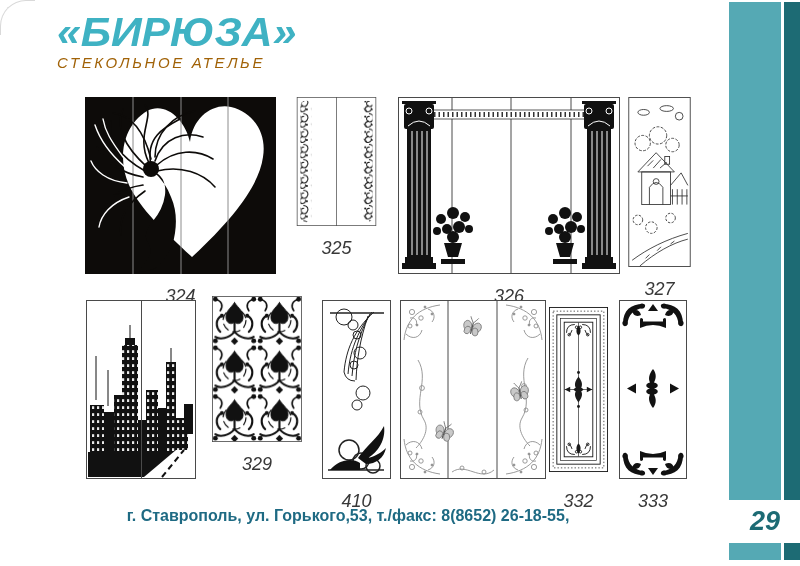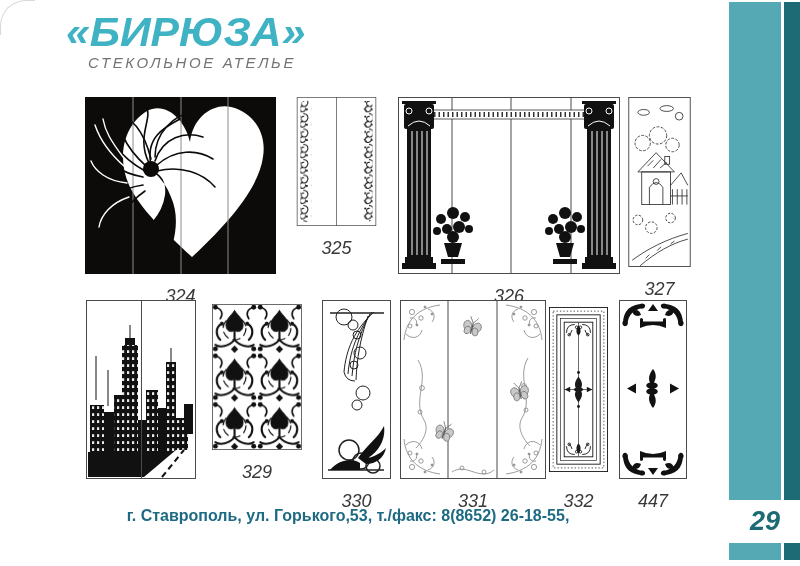--- a/index.html
+++ b/index.html
@@ -7,30 +7,30 @@
     width:800px;height:566px;position:relative;overflow:hidden;
     background:#ffffff;
     font-family:"Liberation Sans", sans-serif;
   }
   .page-corner{
     position:absolute;left:0;top:0;width:34px;height:34px;
     border-top:1px solid #d9d9d9;border-left:1px solid #d9d9d9;
     border-top-left-radius:26px;
   }
   
-  .logo{position:absolute;left:66px;top:12px;}
+  .logo{position:absolute;left:57px;top:12px;}
   .logo-title{
     font-size:41px;font-weight:700;font-style:italic;
     color:#3fb2c3;letter-spacing:0px;line-height:1.0;
     transform:scaleX(1.04);transform-origin:left top;white-space:nowrap;
   }
   .logo-sub{
-    margin-top:1px;margin-left:22px;
+    margin-top:1px;
     font-size:15px;font-style:italic;font-weight:400;
-    color:#737373;letter-spacing:2.6px;white-space:nowrap;
+    color:#a16207;letter-spacing:2.6px;white-space:nowrap;
   }
   
   .stripe-mid{position:absolute;left:729px;top:2px;width:52px;height:558px;background:#55a9b4;}
   .stripe-dark{position:absolute;left:784px;top:2px;width:16px;height:558px;background:#1d6b74;}
   .pagenum-band{
     position:absolute;left:729px;top:500px;width:71px;height:43px;background:#ffffff;
     display:flex;align-items:center;justify-content:flex-end;
   }
   .pagenum{
     font-size:27px;font-weight:700;font-style:italic;color:#1d6b74;
@@ -239,21 +239,21 @@
     <rect x="80" y="62" width="10" height="92" fill="url(#p328)"></rect>
     <rect x="90" y="118" width="12" height="36" fill="url(#p328)"></rect>
     <rect x="98" y="104" width="9" height="30" fill="#111"></rect>
     <rect x="2" y="152" width="106" height="25" fill="#111"></rect>
     <path d="M58,177 L90,150 L108,150 L108,177 Z" fill="#ffffff"></path>
     <line x1="76" y1="177" x2="98" y2="150" stroke="#111" stroke-width="2" stroke-dasharray="6 4"></line>
     <line x1="55.5" y1="1" x2="55.5" y2="178" stroke="#4a4a4a"></line>
   </svg>
 </figure>
 
-<figure class="tile" style="left:190px;top:292px;width:110px;height:146px">
+<figure class="tile" style="left:190px;top:284px;width:110px;height:146px">
   <svg viewBox="0 0 110 179">
     <defs>
       <pattern id="p329" width="55" height="59.7" patternUnits="userSpaceOnUse">
         <g stroke="#111" fill="none" stroke-linecap="round">
           <path d="M27.5,8 C33,16 38,18 38,26 C38,33 32,36 27.5,32 C23,36 17,33 17,26 C17,18 22,16 27.5,8 Z" fill="#111"></path>
           <path d="M27.5,32 L27.5,44" stroke-width="2.6"></path>
           <path d="M10,44 C4,38 4,28 12,24" stroke-width="2.6"></path>
           <path d="M45,44 C51,38 51,28 43,24" stroke-width="2.6"></path>
           <path d="M27.5,44 C20,52 10,54 4,50" stroke-width="2.6"></path>
           <path d="M27.5,44 C35,52 45,54 51,50" stroke-width="2.6"></path>
@@ -294,21 +294,21 @@
       <circle cx="41" cy="93" r="7"></circle>
         <circle cx="35" cy="105" r="5"></circle>
       <circle cx="27" cy="150" r="10" stroke-width="1.5"></circle>
       <circle cx="39" cy="161" r="8" stroke-width="1.5"></circle>
       <circle cx="51" cy="166" r="7" stroke-width="1.5"></circle>
       <line x1="6" y1="170" x2="62" y2="170" stroke-width="1.5"></line>
     </g>
     <path d="M36,158 C44,146 56,138 62,126 C64,140 56,152 46,158 C54,156 60,152 64,148 C62,158 54,164 44,164 Z" fill="#111"></path>
     <path d="M8,170 C16,160 30,157 38,163 L38,170 Z" fill="#111"></path>
   </svg>
-  <figcaption>330</figcaption>
+  <figcaption>410</figcaption>
 </figure>
 
 <figure class="tile" style="left:388px;top:288px;width:146px;height:179px">
   <svg viewBox="0 0 146 179">
     <defs>
       <g id="fl331" fill="none" stroke="#8f8f8f" stroke-width="0.9">
         <path d="M0,36 C2,16 14,4 36,1"></path>
         <path d="M2,30 C8,36 16,34 18,26"></path>
         <path d="M24,5 c6,2 8,8 4,13"></path>
         <path d="M6,14 c5,-1 8,3 6,7"></path>
@@ -359,21 +359,20 @@
     <g transform="translate(72,28) rotate(15)">
         <use href="#bf331"></use>
       </g>
     <g transform="translate(120,93) rotate(-12)">
         <use href="#bf331"></use>
       </g>
     <g transform="translate(44,133) rotate(20)">
         <use href="#bf331"></use>
       </g>
   </svg>
-  <figcaption>331</figcaption>
 </figure>
 
 <figure class="tile" style="left:537px;top:288px;width:59px;height:179px">
   <svg viewBox="0 0 64 179">
     <defs>
       <g id="cn332" fill="none" stroke="#1a1a1a" stroke-width="1">
         <path d="M0,9 Q0,0 9,0"></path>
         <path d="M2,12 q3,-2 4,-6"></path>
         <circle cx="11" cy="3" r="1.4"></circle>
         <circle cx="3" cy="11" r="1.4"></circle>
@@ -437,18 +436,18 @@
     <path d="M34,175 L39,168 L29,168 Z" fill="#111"></path>
     <g transform="translate(34,159) scale(1,-1)">
         <use href="#hb333"></use>
       </g>
     <path d="M34,69 C38,74 37,79 35,82.5 C40,83.5 40,87.5 35,88.5 C40,89.5 40,93.5 35,94.5
              C37,98 38,103 34,108 C30,103 29,98 31,94.5 C26,93.5 26,89.5 31,88.5
              C26,87.5 26,83.5 31,82.5 C29,79 30,74 34,69 Z" fill="#111"></path>
     <path d="M8,88.5 L17,83.5 L17,93.5 Z" fill="#111"></path>
     <path d="M60,88.5 L51,83.5 L51,93.5 Z" fill="#111"></path>
   </svg>
-  <figcaption>447</figcaption>
+  <figcaption>333</figcaption>
 </figure>
 
 <footer class="footer">
   <div>г. Ставрополь, ул. Горького,53, т./факс: 8(8652) 26-18-55,</div>
 </footer>
 
 </body></html>

